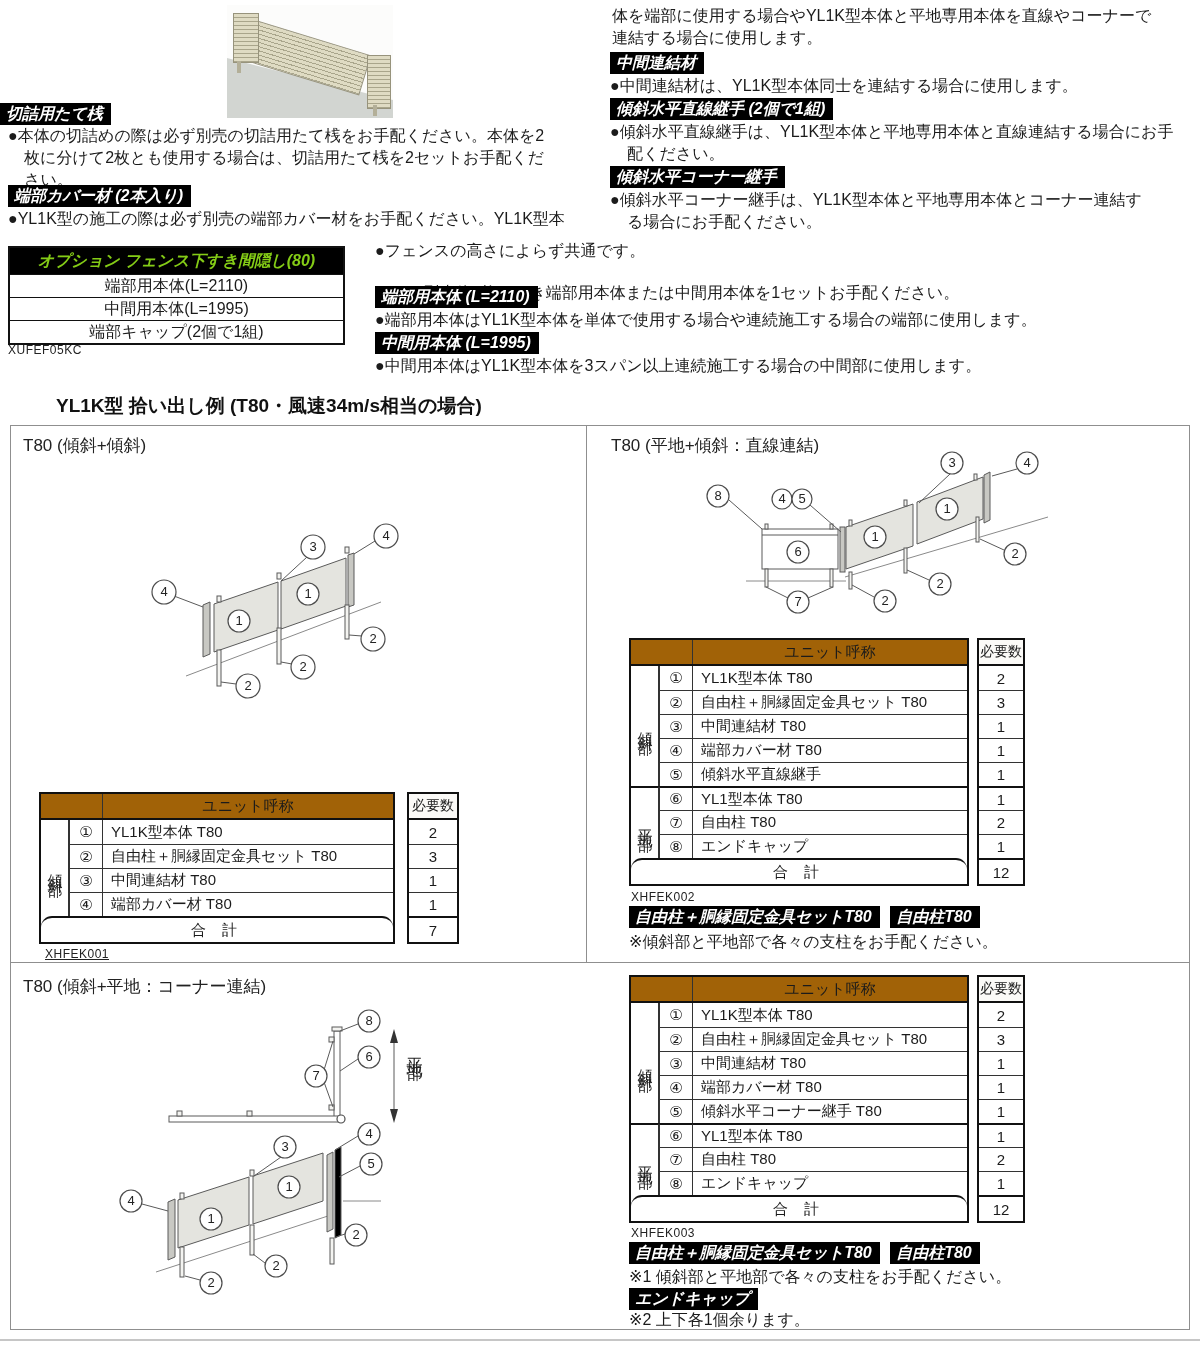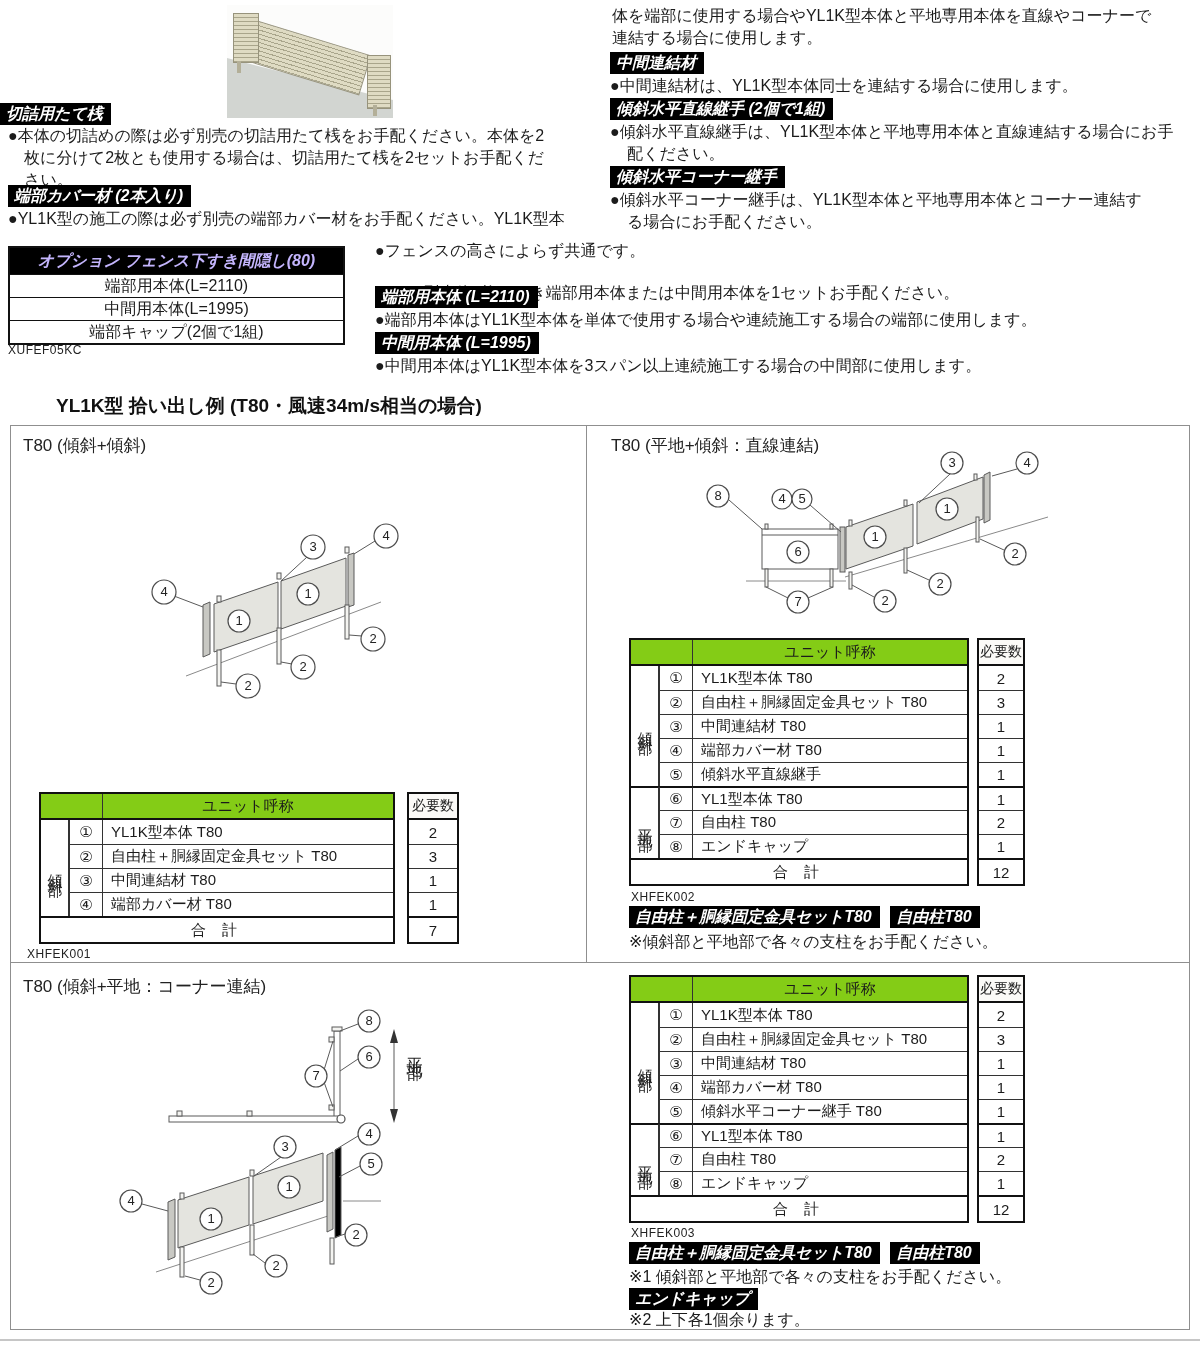--- a/index.html
+++ b/index.html
@@ -19,45 +19,45 @@
   .ph-ground{position:absolute;left:0;top:0;width:100%;height:100%;background:#d2d5d1;
              clip-path:polygon(0 47%,100% 84%,100% 100%,0 100%);}
   .ph-stripe{background:repeating-linear-gradient(#dfdbc3 0 3px,#a9a58b 3px 4px);border:1px solid #97937c;}
   .ph-fence{position:absolute;left:22px;top:13px;width:126px;height:40px;transform:rotate(17deg);transform-origin:0 0;}
   .ph-endL{position:absolute;left:6px;top:8px;width:24px;height:48px;}
   .ph-endR{position:absolute;left:140px;top:50px;width:22px;height:52px;}
   .ph-post{position:absolute;background:#b3af98;}
 
   
   .otable{position:absolute;left:8px;top:246px;width:337px;border:2px solid #111;box-sizing:border-box;background:#fff;}
-  .oh{height:26px;background:#000;color:#c4b5fd;font-weight:bold;font-style:italic;font-size:16px;
+  .oh{height:26px;background:#000;color:#84cc16;font-weight:bold;font-style:italic;font-size:16px;
       display:flex;align-items:center;justify-content:center;white-space:nowrap;}
   .orow{height:22px;border-top:1px solid #111;display:flex;align-items:center;justify-content:center;
         font-size:16px;white-space:nowrap;}
 
   
   .mtable{position:absolute;border:2px solid #111;box-sizing:border-box;background:#fff;width:356px;}
   .mtable.narrow{width:340px;}
-  .mhead{height:26px;border-bottom:2px solid #111;display:flex;background:#84cc16;box-sizing:border-box;}
+  .mhead{height:26px;border-bottom:2px solid #111;display:flex;background:#a16207;box-sizing:border-box;}
   .mh-left{width:62px;border-right:1px solid #333;box-sizing:border-box;}
   .mh-name{flex:1;display:flex;align-items:center;justify-content:center;font-size:15px;}
   .mbody{position:relative;}
   .grpcell{position:absolute;left:0;width:28px;border-right:1px solid #333;box-sizing:border-box;
            display:flex;align-items:center;justify-content:center;writing-mode:vertical-rl;
            text-orientation:upright;letter-spacing:4px;font-size:15px;background:#fff;z-index:2;}
   .grpcell.b2{border-top:2px solid #111;}
   .mrow{display:flex;height:24px;box-sizing:border-box;}
   .mrow .sp{width:28px;}
   .mrow .num{width:34px;border-left:1px solid #333;border-right:1px solid #333;box-sizing:border-box;
              display:flex;align-items:center;justify-content:center;font-size:15px;}
   .mrow .nm{flex:1;display:flex;align-items:center;padding-left:8px;font-size:15px;white-space:nowrap;}
   .mrow.bt .num,.mrow.bt .nm{border-top:1px solid #333;}
   .mrow.bt2 .num,.mrow.bt2 .nm{border-top:2px solid #111;}
   .mtot{height:26px;border-top:2px solid #111;box-sizing:border-box;display:flex;align-items:center;
-        justify-content:center;font-size:15px;letter-spacing:6px;}
+        justify-content:center;font-size:15px;letter-spacing:6px;border-radius:11px;}
   .qcol{position:absolute;width:52px;border:2px solid #111;box-sizing:border-box;background:#fff;}
   .qcol.narrow{width:48px;}
   .qh{height:26px;border-bottom:2px solid #111;box-sizing:border-box;background:#fbfaf7;
       display:flex;align-items:center;justify-content:center;font-size:14px;}
   .qc{height:24px;box-sizing:border-box;display:flex;align-items:center;justify-content:center;
       font-size:15px;border-top:1px solid #333;}
   .qh + .qc{border-top:none;}
   .qc.b2{border-top:2px solid #111;}
   .qtot{height:26px;border-top:2px solid #111;box-sizing:border-box;display:flex;align-items:center;
         justify-content:center;font-size:15px;}
@@ -210,21 +210,21 @@
       </div>
     </div>
     <div class="qcol" style="left:396px;top:366px;height:152px;">
       <div class="qh">必要数</div>
       <div class="qc">2</div>
       <div class="qc">3</div>
       <div class="qc">1</div>
       <div class="qc">1</div>
       <div class="qtot">7</div>
     </div>
-    <div class="abs small" style="left:16px;top:521px;">XHFEK001</div>
+    <div class="abs small" style="left:34px;top:521px;text-decoration:underline;">XHFEK001</div>
   </div>
 
   <div class="panel" style="left:586px;top:425px;width:604px;height:615px;">
     <div class="abs ptitle" style="left:24px;top:8px;">T80 (平地+傾斜：直線連結)</div>
     <svg class="abs" style="left:53px;top:23px;" width="550" height="180" viewBox="0 0 550 180">
       <line class="gnd" x1="106" y1="132" x2="206" y2="132"></line>
       <line class="gnd" x1="205" y1="128" x2="408" y2="68"></line>
       <rect class="pnl0" x="122" y="80" width="76" height="40"></rect>
       <line class="ldr" x1="122" y1="86" x2="198" y2="86"></line>
       <rect class="pst" x="125" y="120" width="3" height="18"></rect>

